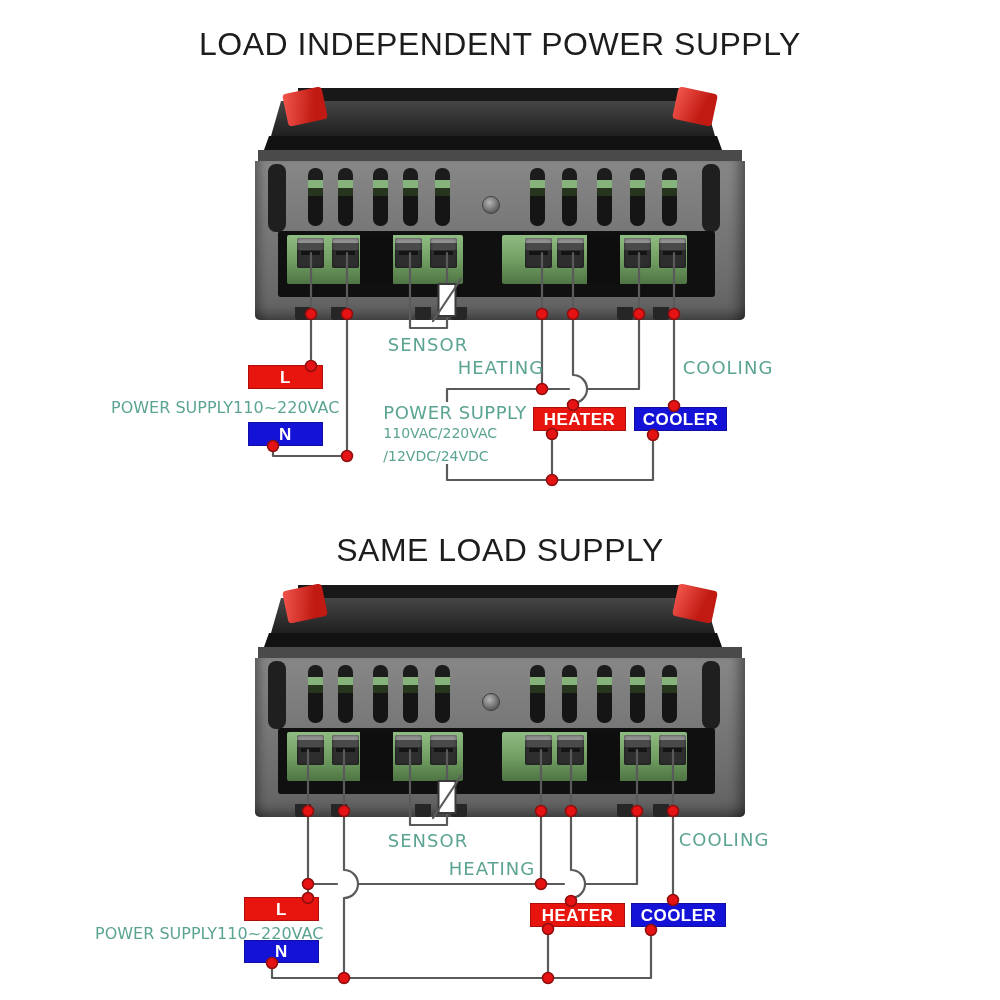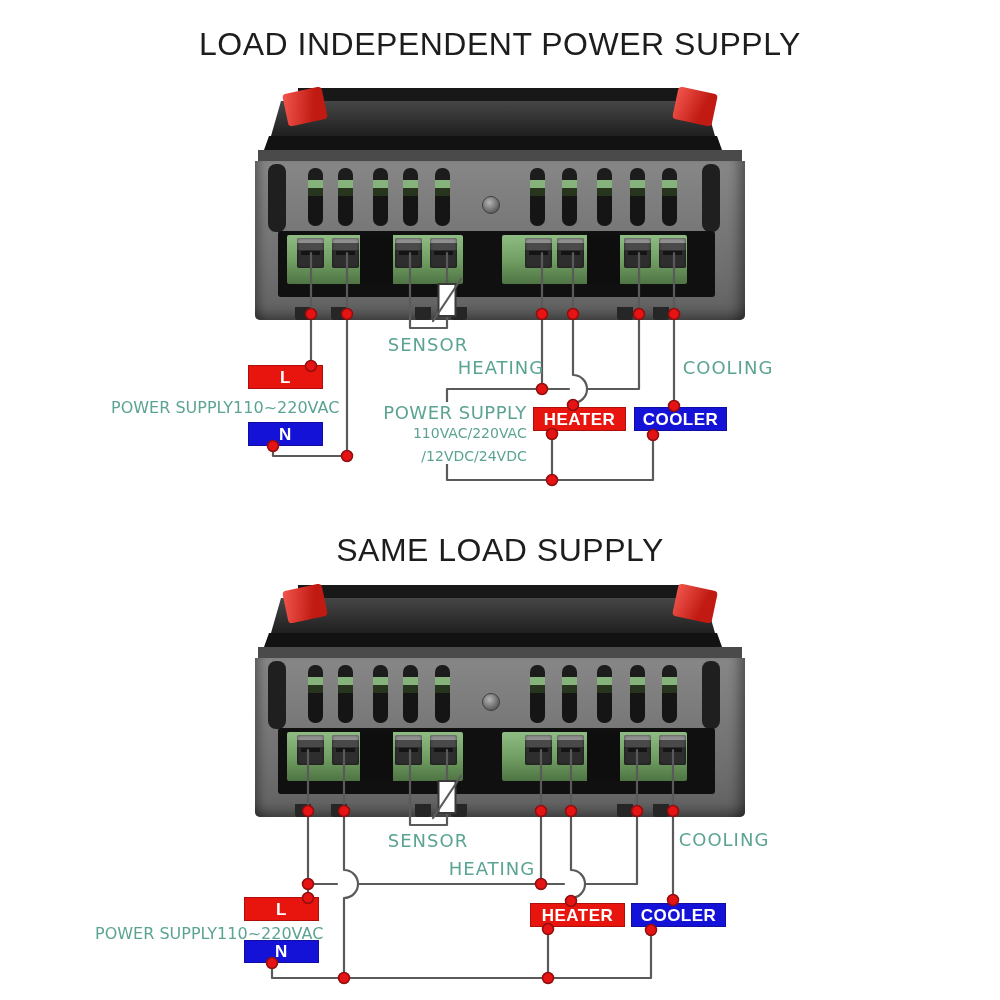--- a/index.html
+++ b/index.html
@@ -52,21 +52,21 @@
   #wires{z-index:4;} #dots{z-index:6;}
   .w{stroke:var(--wire);stroke-width:2.2;fill:none;stroke-linejoin:round;stroke-linecap:round;}
   .th{fill:#fff;stroke:#3a3a3a;stroke-width:2;}
   .d{fill:var(--dot);stroke:var(--dot-stroke);stroke-width:1.5;}
   
   .lbl{position:absolute;z-index:5;color:var(--teal);font-family:"DejaVu Sans",sans-serif;
        font-size:18px;letter-spacing:1px;white-space:nowrap;}
   .ctr{transform:translateX(-50%);}
   .mains{font-size:16px;letter-spacing:0;}
   .psblock{position:absolute;z-index:5;color:var(--teal);font-family:"DejaVu Sans",sans-serif;
-           text-align:right;background:#fff;padding:0 3px;white-space:nowrap;transform:translateX(-50%);}
+           text-align:left;background:#fff;padding:0 3px;white-space:nowrap;transform:translateX(-50%);}
   .ps1{font-size:18px;letter-spacing:.5px;}
   .ps2{font-size:14px;margin-top:2px;letter-spacing:0;}
   .ps3{font-size:14px;margin-top:7px;letter-spacing:0;}
   .box{position:absolute;z-index:5;color:#fff;font-weight:bold;text-align:center;
        font-size:17px;border:1px solid rgba(0,0,0,.25);box-sizing:border-box;
        font-family:"Liberation Sans",sans-serif;letter-spacing:.5px;}
   .red{background:var(--box-red);} .blue{background:var(--box-blue);}
 </style>
 </head>
 <body>

